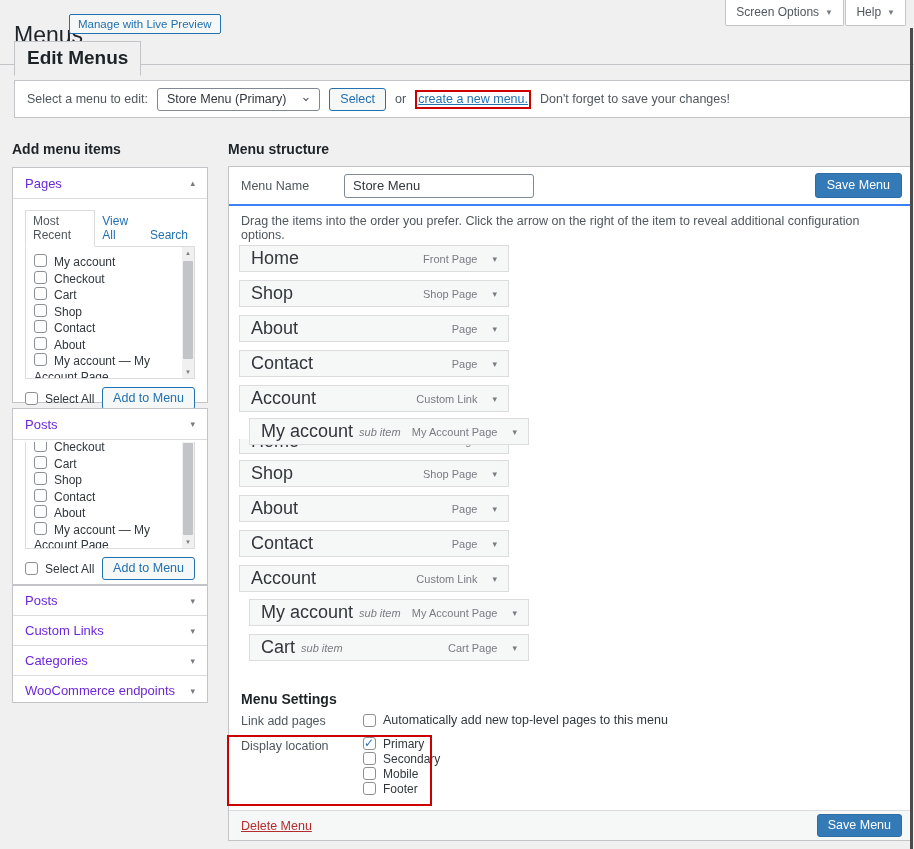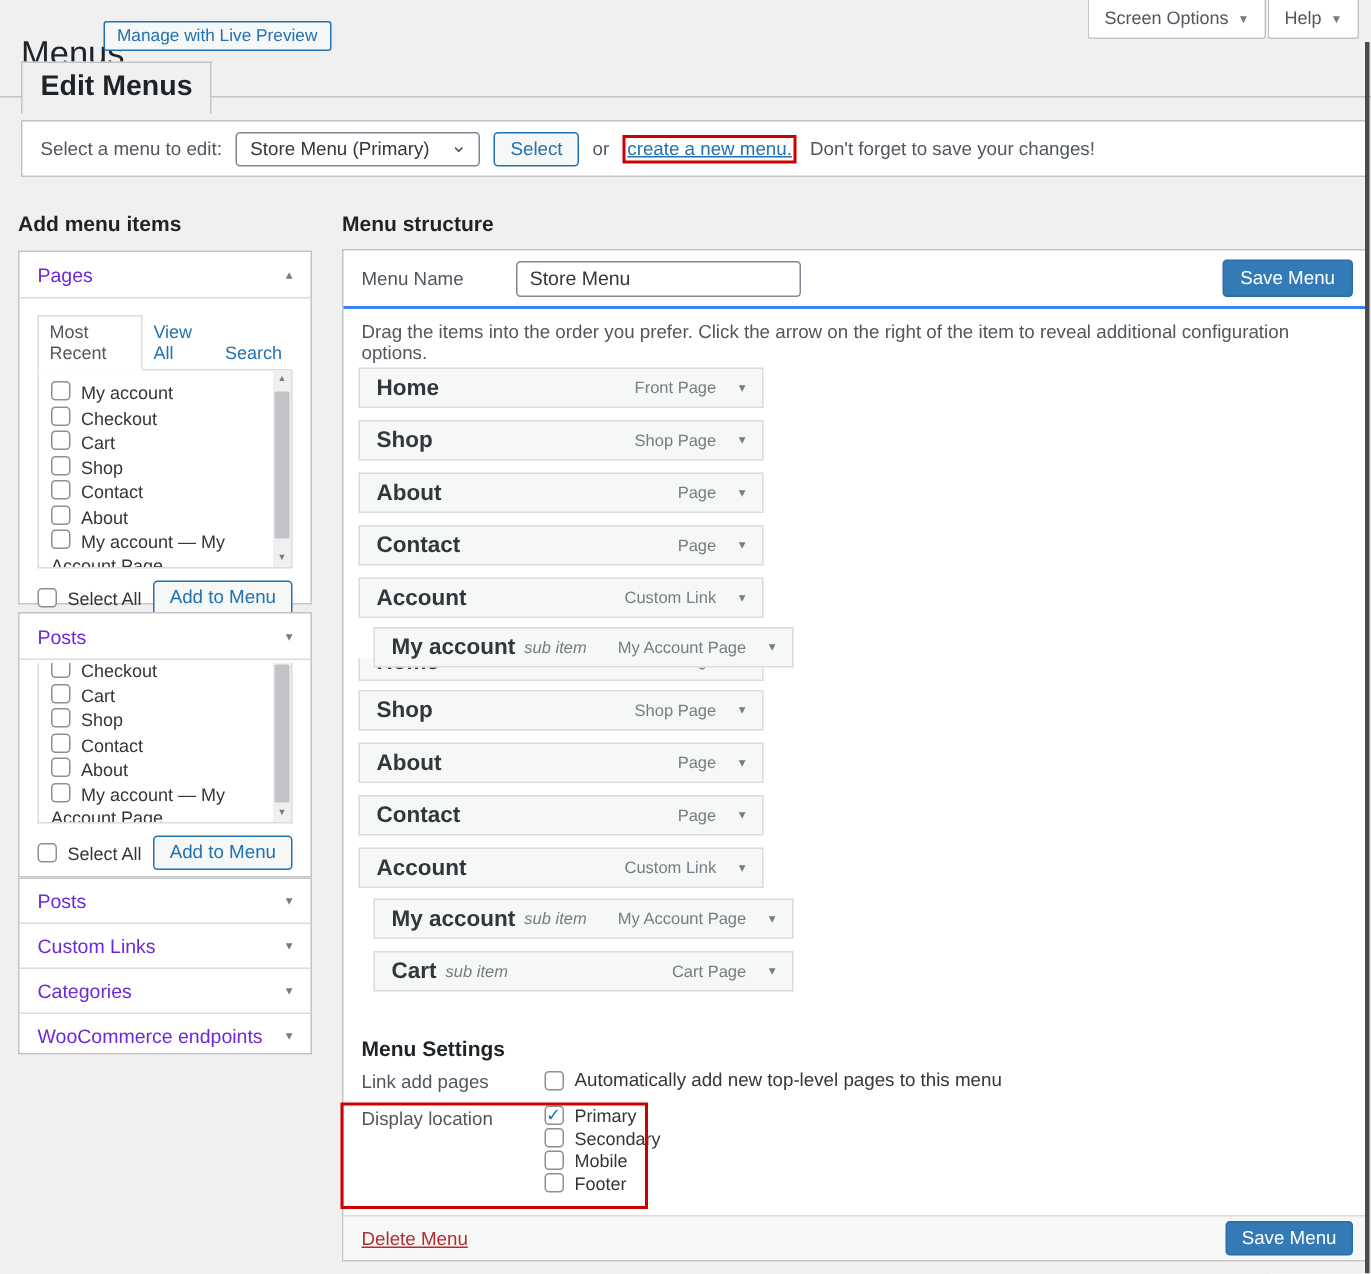--- a/index.html
+++ b/index.html
@@ -102,21 +102,21 @@
     background:#337ab7;border:1px solid #2e6da4;color:#fff;border-radius:3px;
     font-size:12.5px;padding:4px 11px 5px;
   }
   #name-save{margin-left:auto;}
   #structure-desc{position:absolute;top:47px;left:12px;right:12px;font-size:12.5px;color:#50575e;}
   .menu-bar{
     position:absolute;left:10px;width:270px;height:27px;background:#f6f7f7;border:1px solid #dcdcde;
     box-sizing:border-box;display:flex;align-items:center;padding:0 11px;z-index:1;cursor:move;
   }
   .menu-bar.sub{left:20px;width:280px;}
-  .bar-label{font-size:15px;font-weight:bold;color:#32373c;}
+  .bar-label{font-size:18px;font-weight:normal;color:#32373c;}
   .bar-sub-note{font-size:11px;font-style:italic;color:#787c82;margin-left:6px;}
   .bar-type{margin-left:auto;font-size:11px;color:#787c82;}
   .bar-arrow{font-size:9px;color:#787c82;margin-left:15px;}
   #ghost-bar{
     position:absolute;left:10px;top:272px;width:270px;height:15px;background:#f6f7f7;
     border:1px solid #dcdcde;border-top:none;box-sizing:border-box;overflow:hidden;z-index:0;
   }
   #ghost-inner{position:absolute;left:0;right:0;top:-8px;height:20px;display:flex;align-items:center;padding:0 11px;}
   
   #settings-heading{position:absolute;left:12px;top:524px;font-size:14px;font-weight:bold;color:#1d2327;}

